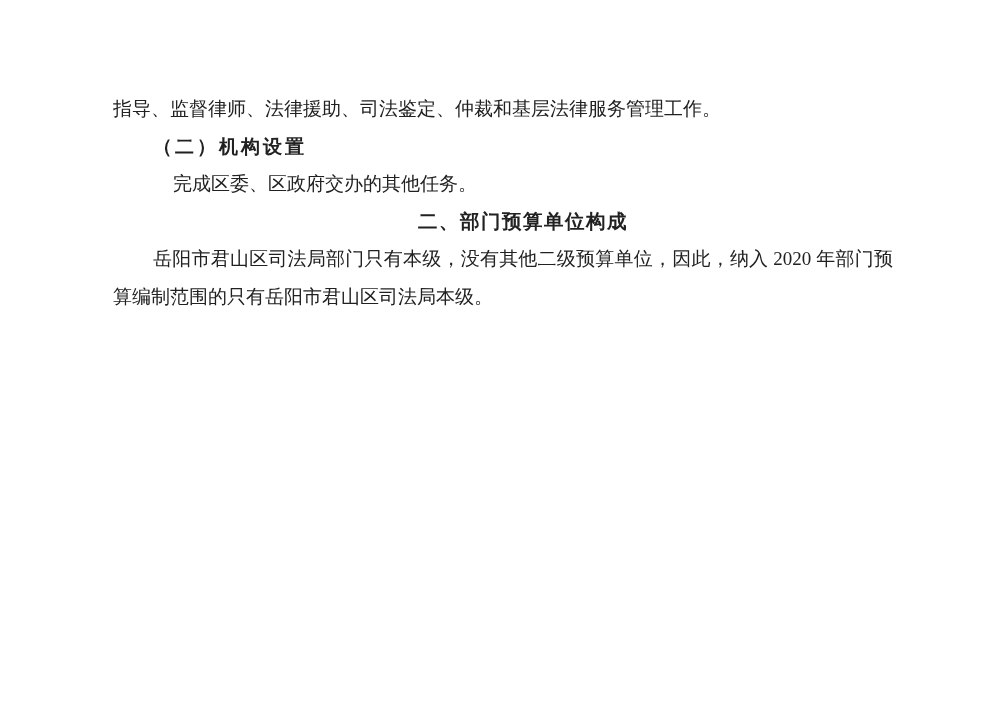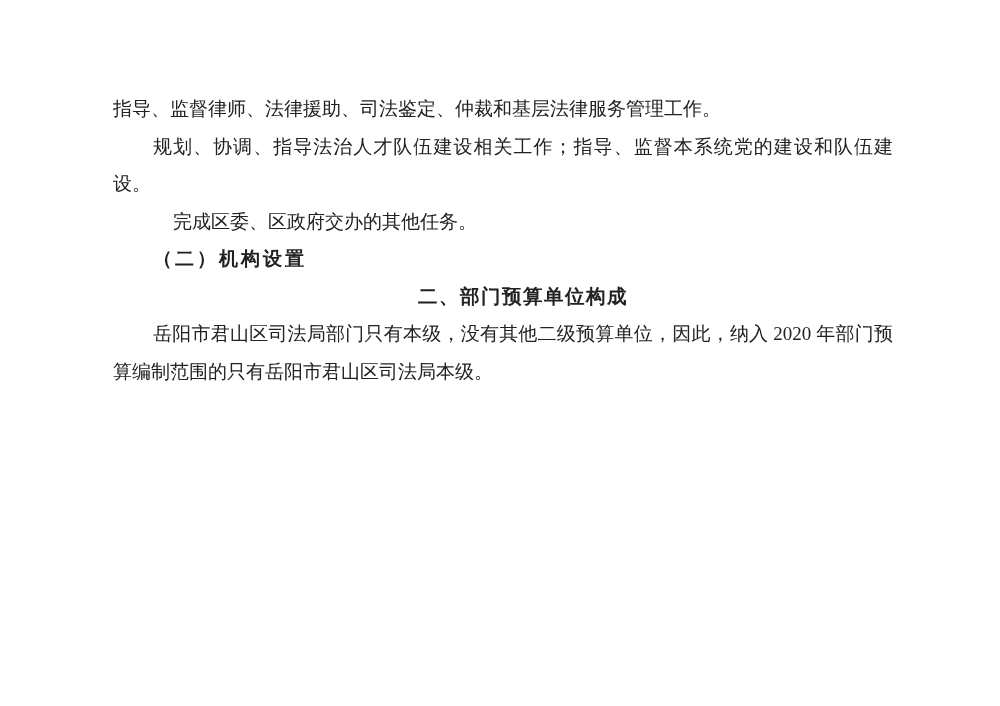--- a/index.html
+++ b/index.html
@@ -43,24 +43,23 @@
     text-align: center;
   }
 </style>
 </head>
 <body>
 
 <div class="page">
   <p class="para ind0">指导、监督律师、法律援助、司法鉴定、仲裁和基层法律服务管理工作。</p>
 
 
-  <p class="para ind2">规划、协调、指导法治人才队伍建设相关工作；指导、监督本系统党的建设和队伍建设。</p>
+
+  <p class="para ind2 head-serif">（二）机构设置</p>
 
   <p class="para ind3">完成区委、区政府交办的其他任务。</p>
-
-  <p class="para ind2 head-serif">（二）机构设置</p>
 
 
 
   <p class="para ind2 head-sans">二、部门预算单位构成</p>
 
   <p class="para ind2">岳阳市君山区司法局部门只有本级，没有其他二级预算单位，因此，纳入 2020 年部门预算编制范围的只有岳阳市君山区司法局本级。</p>
 </div>
 
 </body></html>

